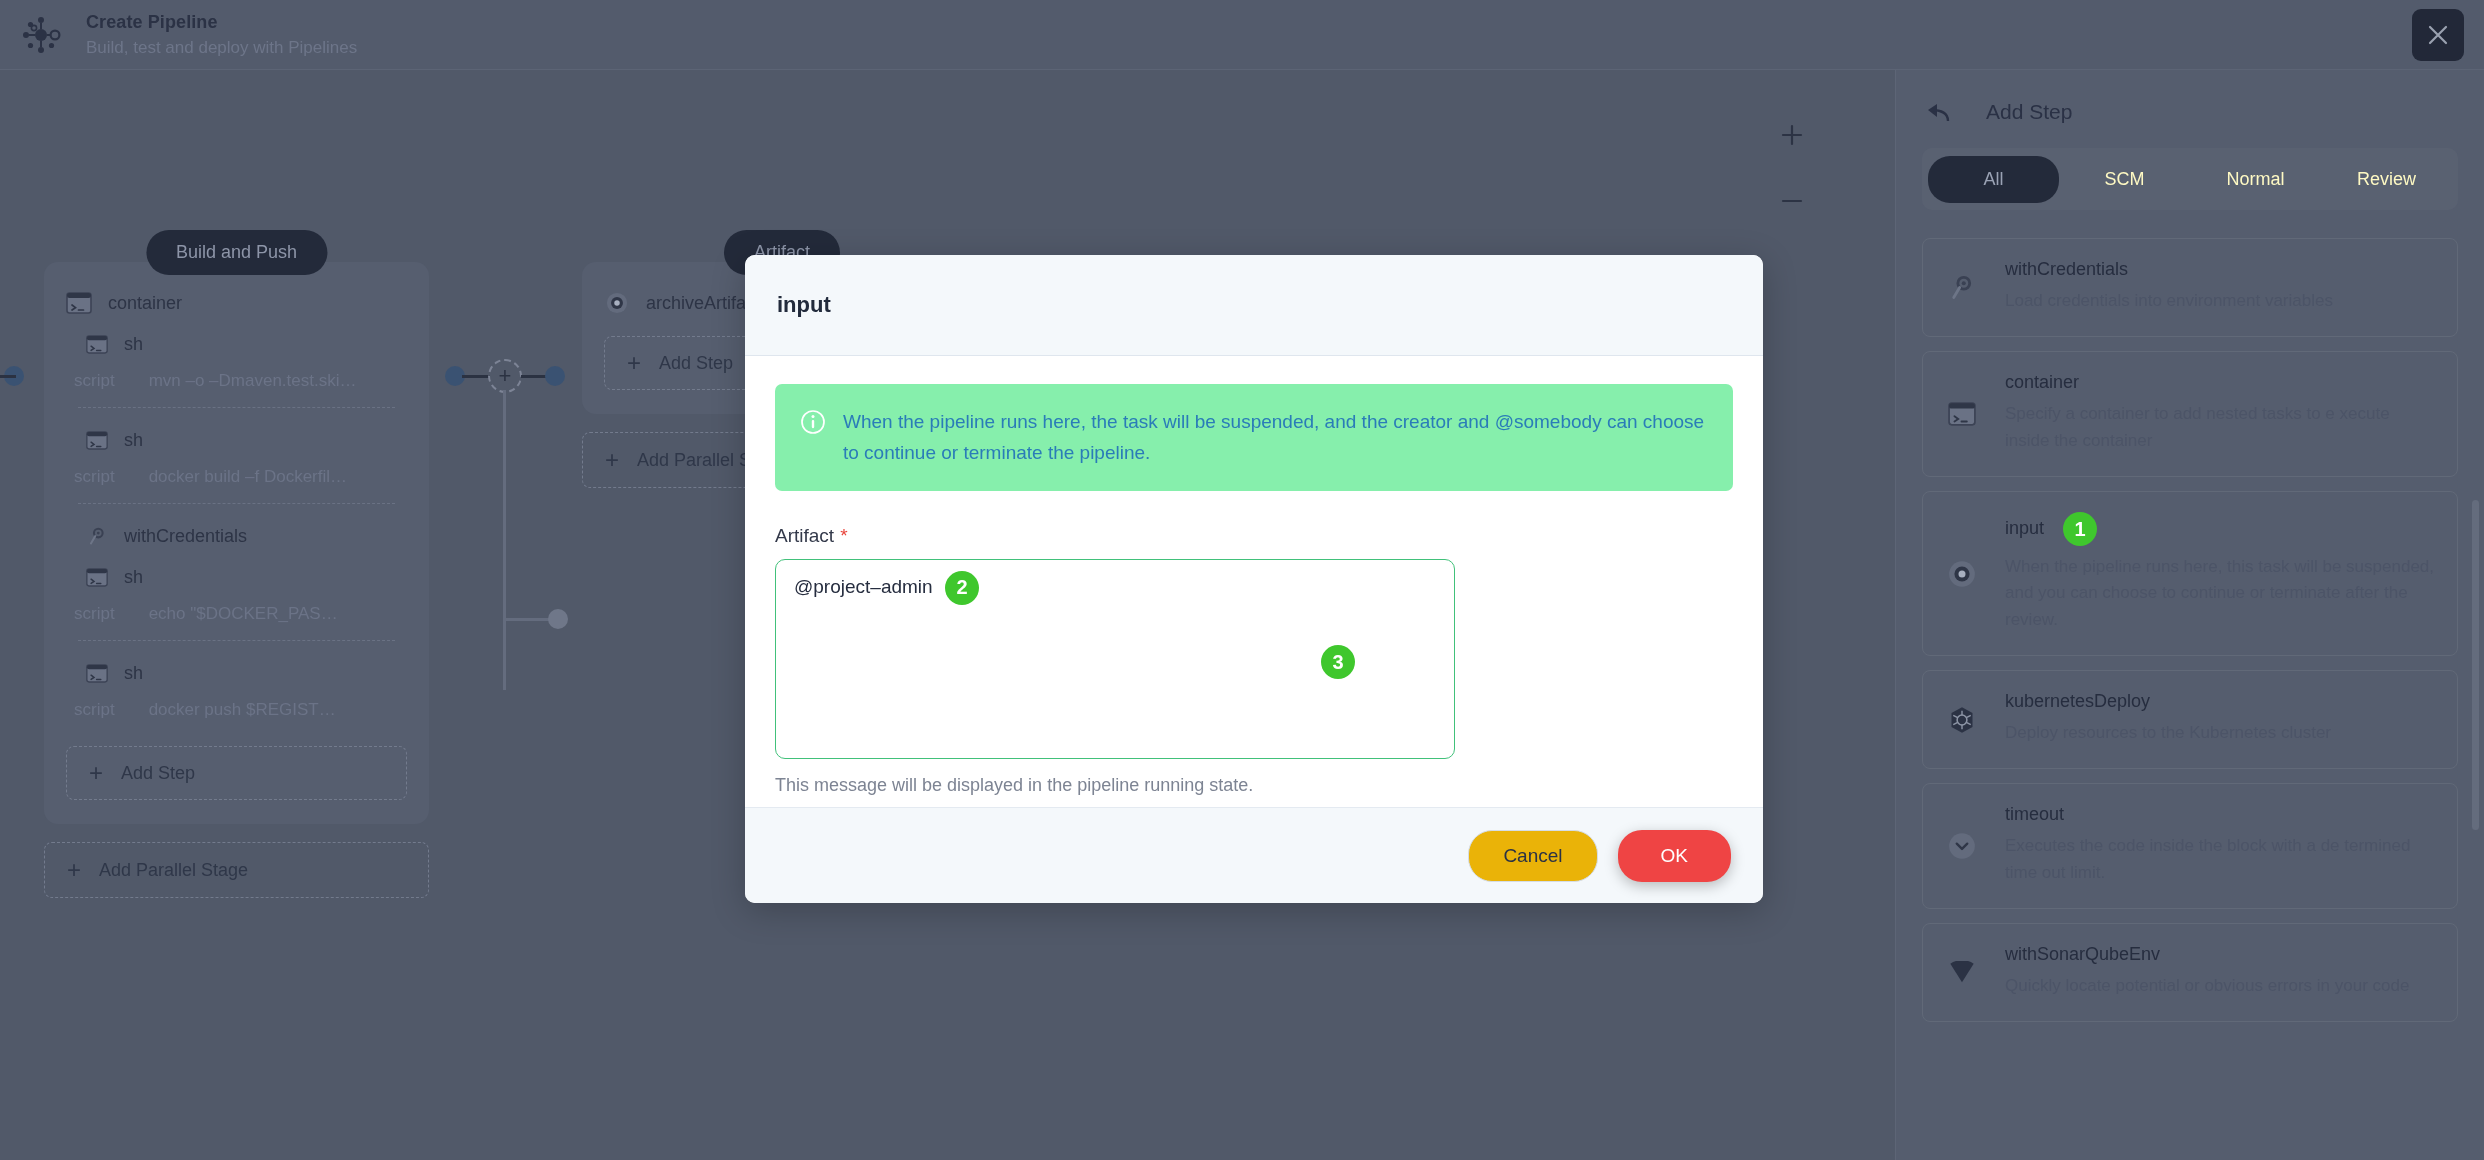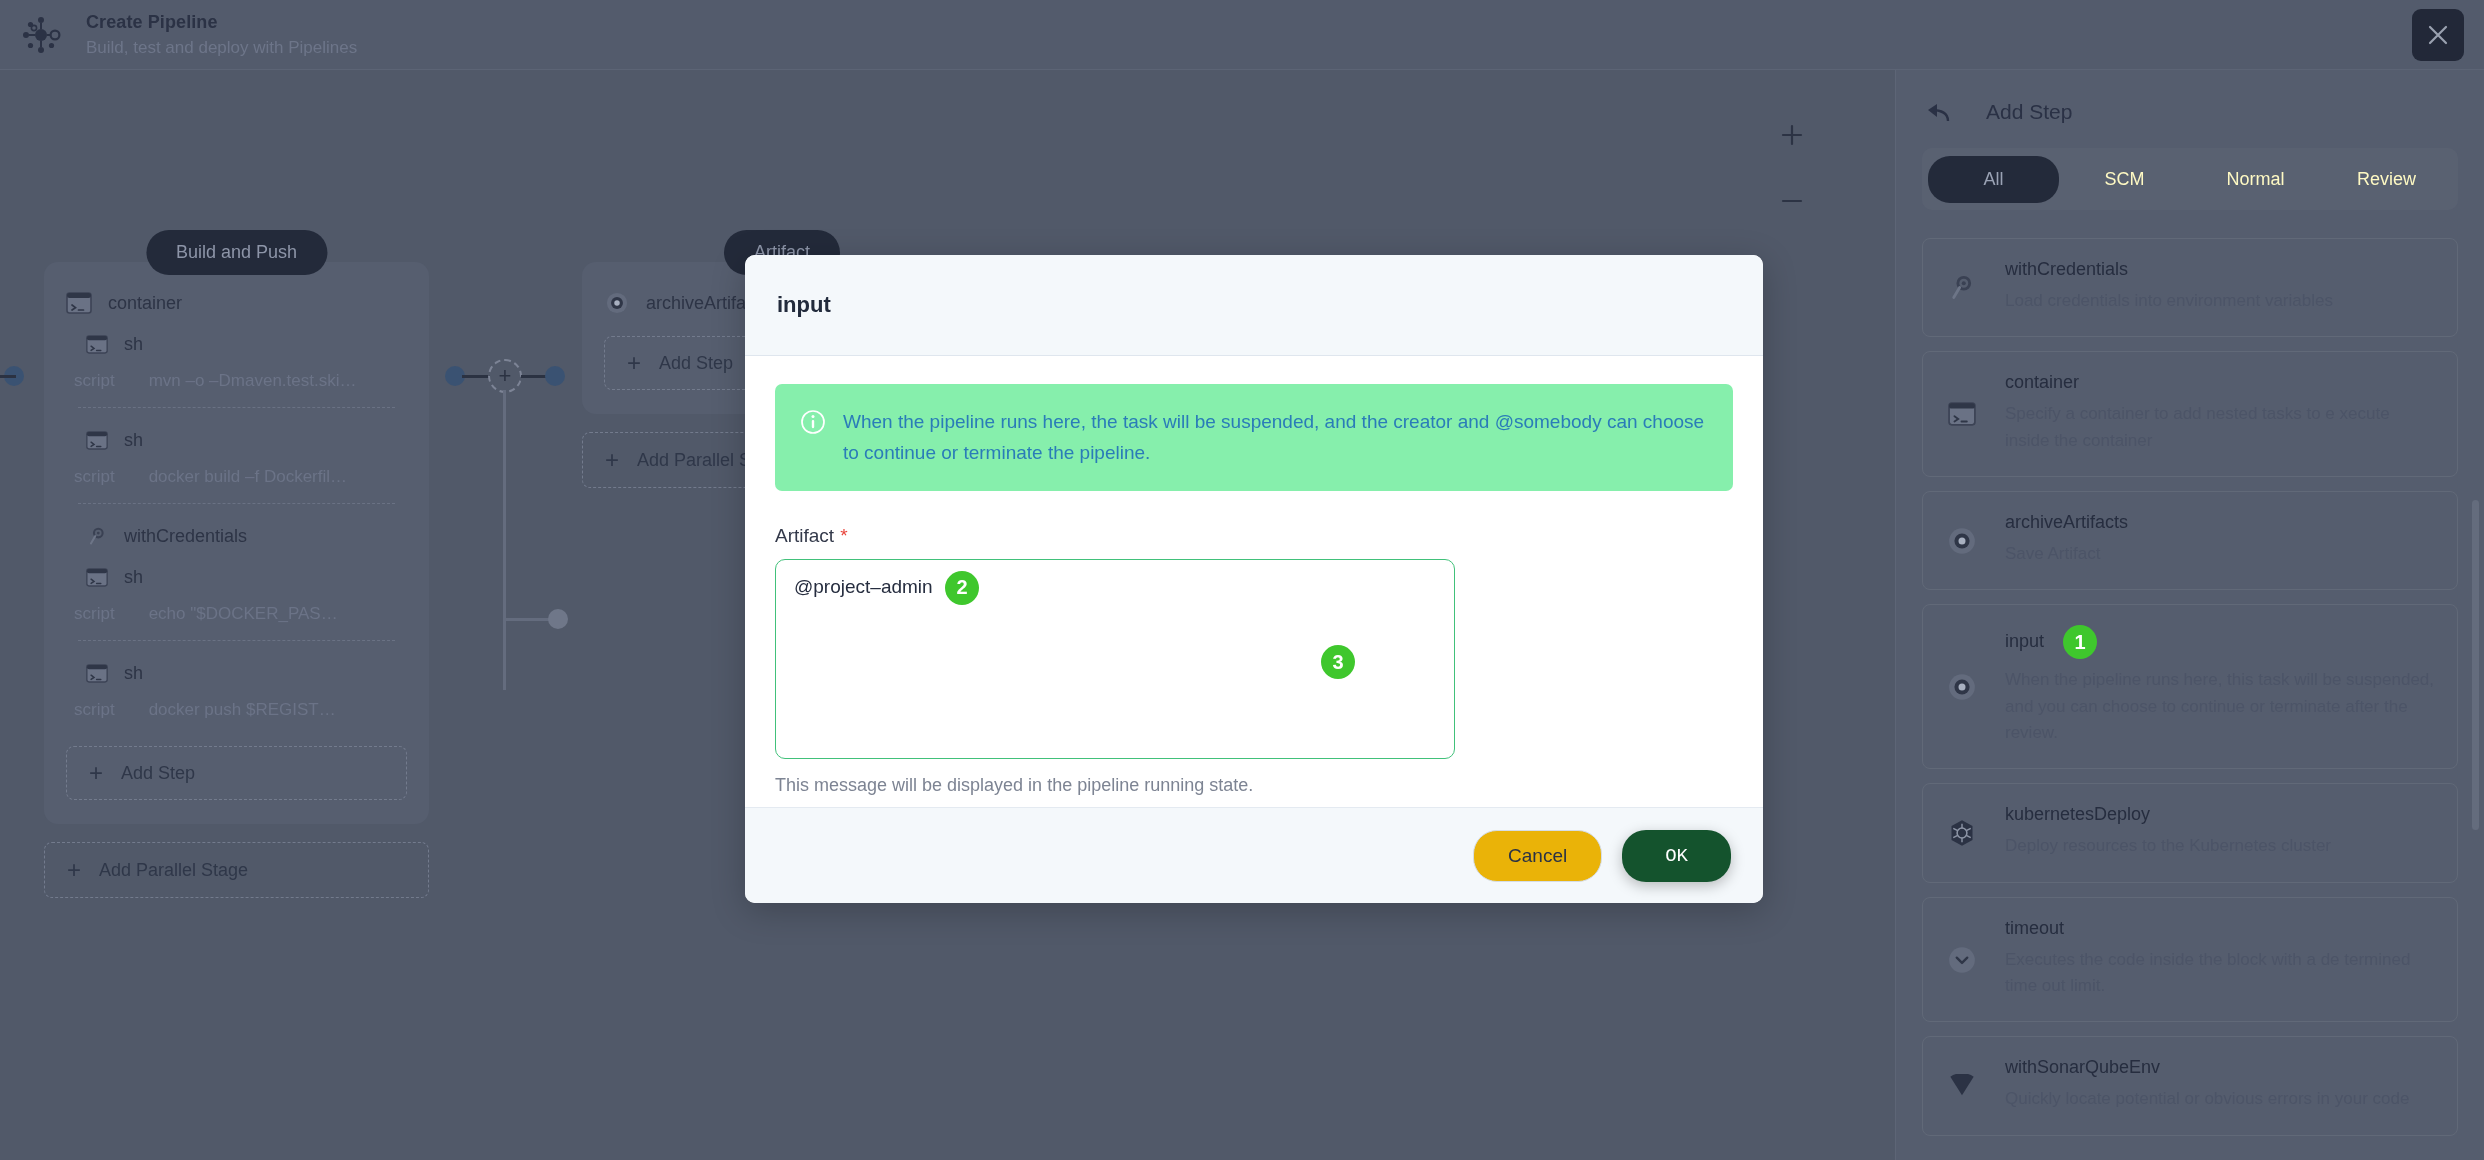--- a/index.html
+++ b/index.html
@@ -176,21 +176,21 @@
     background: #f4f8fb; border-top: 1px solid #e4eaf1;
     border-radius: 0 0 10px 10px;
     display: flex; align-items: center; justify-content: flex-end;
     gap: 20px; padding-right: 32px;
   }
   .btn {
     border-radius: 24px; font-size: 19px; cursor: pointer;
     padding: 14px 34px; border: 1px solid transparent;
   }
   .btn-cancel { background: #eab308; border-color: #d5dde6; color: #2a3245; }
-  .btn-ok { background: #14532d; color: #fff; box-shadow: 0 4px 14px rgba(0,0,0,.25); padding: 14px 42px; font-family: Liberation Mono, monospace; }
+  .btn-ok { background: #ef4444; color: #fff; box-shadow: 0 4px 14px rgba(0,0,0,.25); padding: 14px 42px; }
 </style>
 </head>
 <body>
 
 <div id="root">
 
   <div class="topbar">
     <div class="brand-icon">
       <svg width="44" height="44" viewBox="0 0 44 44">
         <g fill="#2b3245">
@@ -425,33 +425,20 @@
               <path d="M6 13l3.5 2.6L6 18" stroke="#2f3647" stroke-width="1.7" fill="none" stroke-linecap="round"></path>
               <path d="M12.5 18h5" stroke="#2f3647" stroke-width="1.7" stroke-linecap="round"></path>
             </svg>
         </span>
         <div>
           <div class="rp-name">container</div>
           <div class="rp-desc">Specify a container to add nested tasks to e xecute inside the container</div>
         </div>
       </div>
 
-      <div class="rp-item">
-        <span class="icon-wrap">
-          <svg width="28" height="28" viewBox="0 0 24 24">
-              <circle cx="12" cy="12" r="11" fill="#636b7d"></circle>
-              <circle cx="12" cy="12" r="6.5" fill="#2f3647"></circle>
-              <circle cx="12" cy="12" r="3" fill="#a8b0c0"></circle>
-            </svg>
-        </span>
-        <div>
-          <div class="rp-name">archiveArtifacts</div>
-          <div class="rp-desc">Save Artifact</div>
-        </div>
-      </div>
 
       <div class="rp-item">
         <span class="icon-wrap">
           <svg width="28" height="28" viewBox="0 0 24 24">
               <circle cx="12" cy="12" r="11" fill="#636b7d"></circle>
               <circle cx="12" cy="12" r="6.5" fill="#2f3647"></circle>
               <circle cx="12" cy="12" r="3" fill="#a8b0c0"></circle>
             </svg>
         </span>
         <div>

